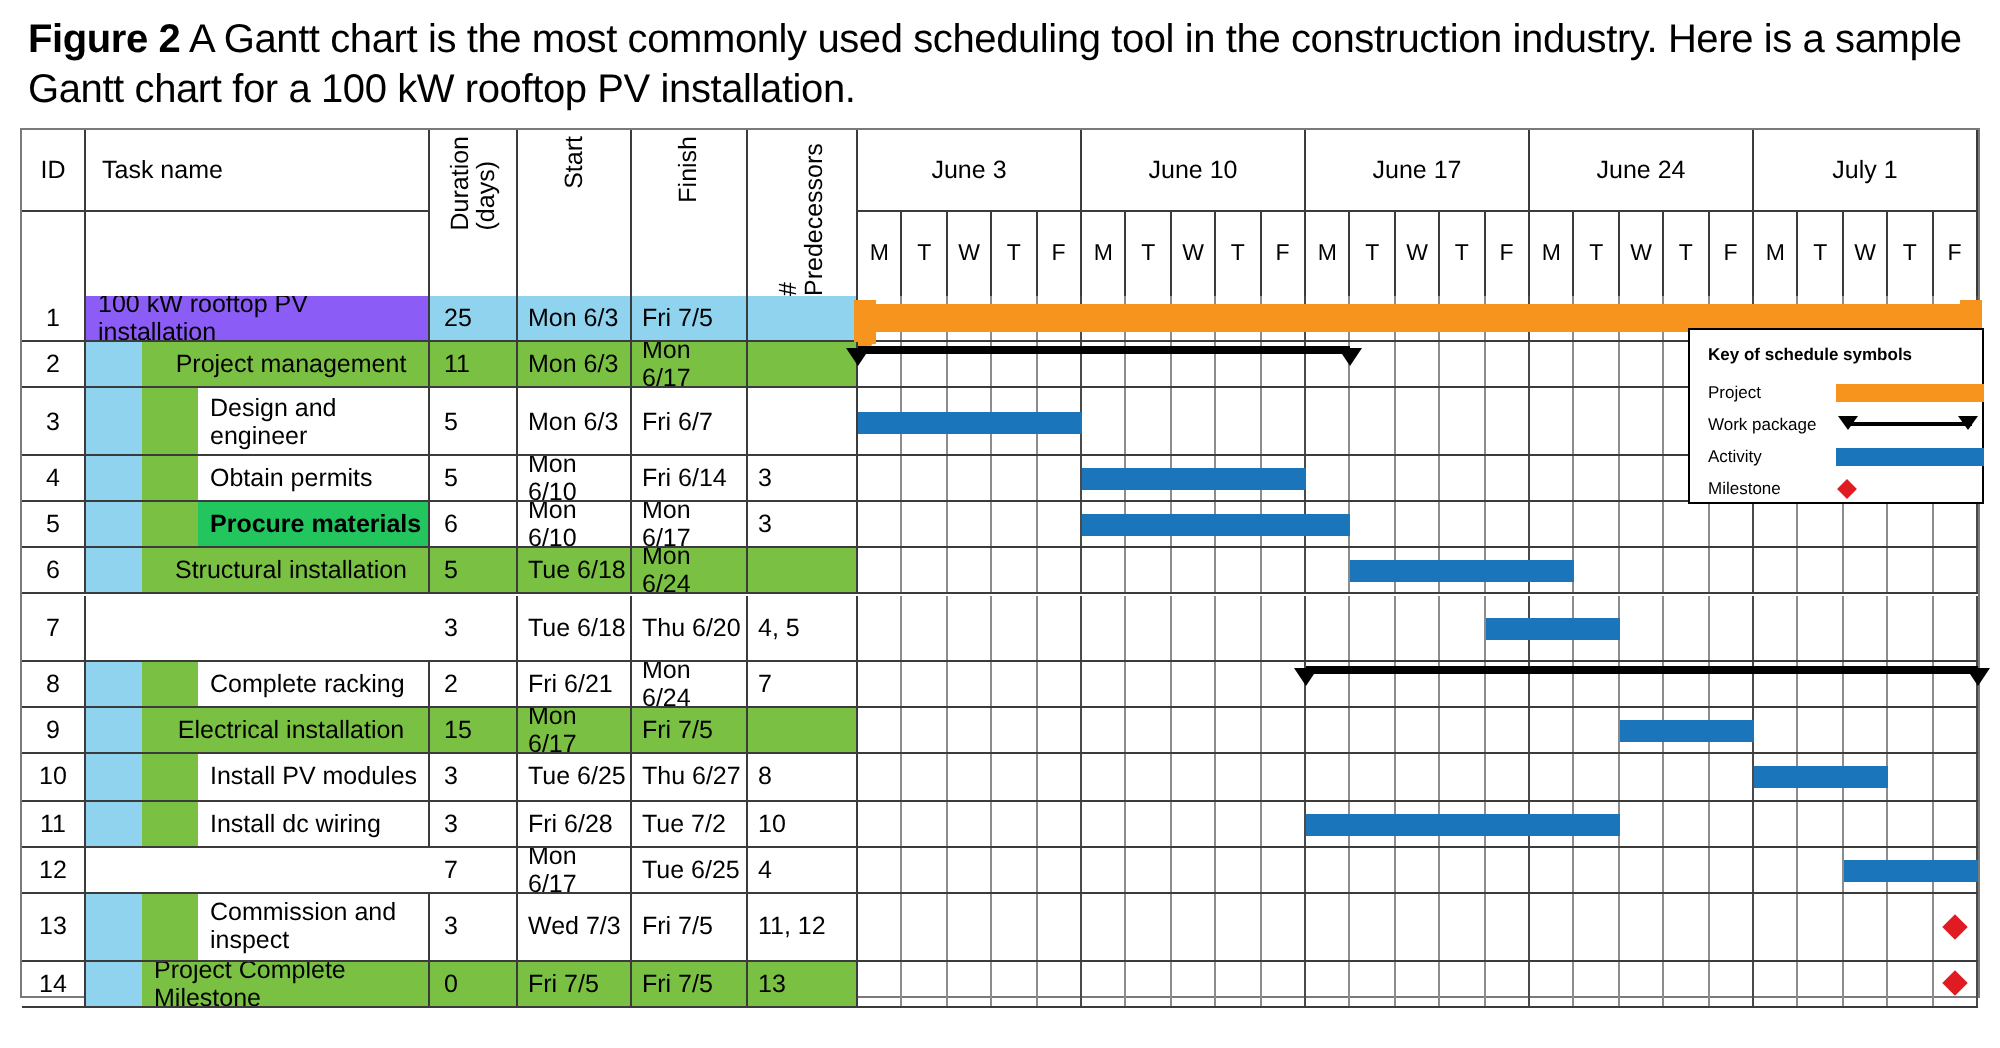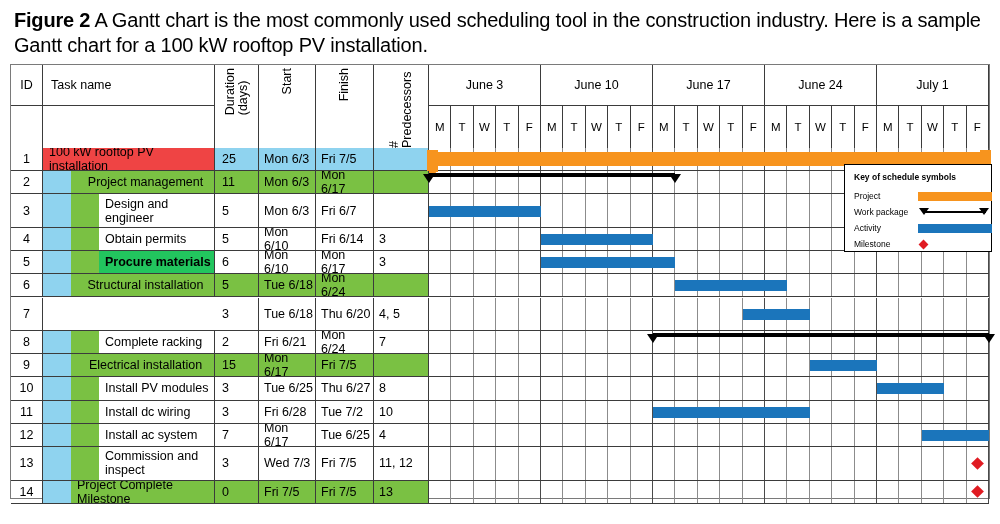--- a/index.html
+++ b/index.html
@@ -237,21 +237,21 @@
         <div class="daycell" style="left: 955.6px; width: 22.4px;">F</div>
       </div>
   </div>
 
   <div id="body">
     <div id="rows">
         <div class="row" style="top: 0px; height: 23.2px;">
           <div class="cell c-id" style="left: 0px; width: 32px;">1</div>
           <div class="cell" style="left: 32px; width: 172px; padding: 0px;">
             <div class="taskname">
-              <div class="tn-text" style="background: #ef4444; justify-content: center;">100 kW rooftop PV installation</div>
+              <div class="tn-text" style="background: #8b5cf6; justify-content: center;">100 kW rooftop PV installation</div>
             </div>
           </div>
           <div class="cell c-dur" style="left: 204px; width: 44px; background: rgb(143, 211, 239);">25</div>
           <div class="cell " style="left: 248px; width: 57px; background: rgb(143, 211, 239);">Mon 6/3</div>
           <div class="cell " style="left: 305px; width: 58px; background: rgb(143, 211, 239);">Fri 7/5</div>
           <div class="cell " style="left: 363px; width: 55px; background: rgb(143, 211, 239);"></div>
           <div class="gcol" style="left: 418px; width: 22.4px;"></div>
           <div class="gcol" style="left: 440.4px; width: 22.4px;"></div>
           <div class="gcol" style="left: 462.8px; width: 22.4px;"></div>
           <div class="gcol" style="left: 485.2px; width: 22.4px;"></div>
@@ -670,27 +670,20 @@
           <div class="gcol wk" style="left: 843.6px; width: 22.4px;"></div>
           <div class="gcol" style="left: 866px; width: 22.4px;"></div>
           <div class="gcol" style="left: 888.4px; width: 22.4px;"></div>
           <div class="gcol" style="left: 910.8px; width: 22.4px;"></div>
           <div class="gcol" style="left: 933.2px; width: 22.4px;"></div>
           <div class="gcol wk" style="left: 955.6px; width: 22.4px;"></div>
           <div class="bar-activity" style="left: 642px; width: 156.8px;"></div>
         </div>
         <div class="row" style="top: 275.8px; height: 23.2px;">
           <div class="cell c-id" style="left: 0px; width: 32px;">12</div>
-          <div class="cell" style="left: 32px; width: 172px; padding: 0px;">
-            <div class="taskname">
-              <div class="ind-blue" style="width: 28px;"></div>
-              <div class="ind-green" style="width: 28px;"></div>
-              <div class="tn-text" style="background: rgb(255, 255, 255);">Install ac system</div>
-            </div>
-          </div>
           <div class="cell c-dur" style="left: 204px; width: 44px;">7</div>
           <div class="cell " style="left: 248px; width: 57px;">Mon 6/17</div>
           <div class="cell " style="left: 305px; width: 58px;">Tue 6/25</div>
           <div class="cell " style="left: 363px; width: 55px;">4</div>
           <div class="gcol" style="left: 418px; width: 22.4px;"></div>
           <div class="gcol" style="left: 440.4px; width: 22.4px;"></div>
           <div class="gcol" style="left: 462.8px; width: 22.4px;"></div>
           <div class="gcol" style="left: 485.2px; width: 22.4px;"></div>
           <div class="gcol wk" style="left: 507.6px; width: 22.4px;"></div>
           <div class="gcol" style="left: 530px; width: 22.4px;"></div>

